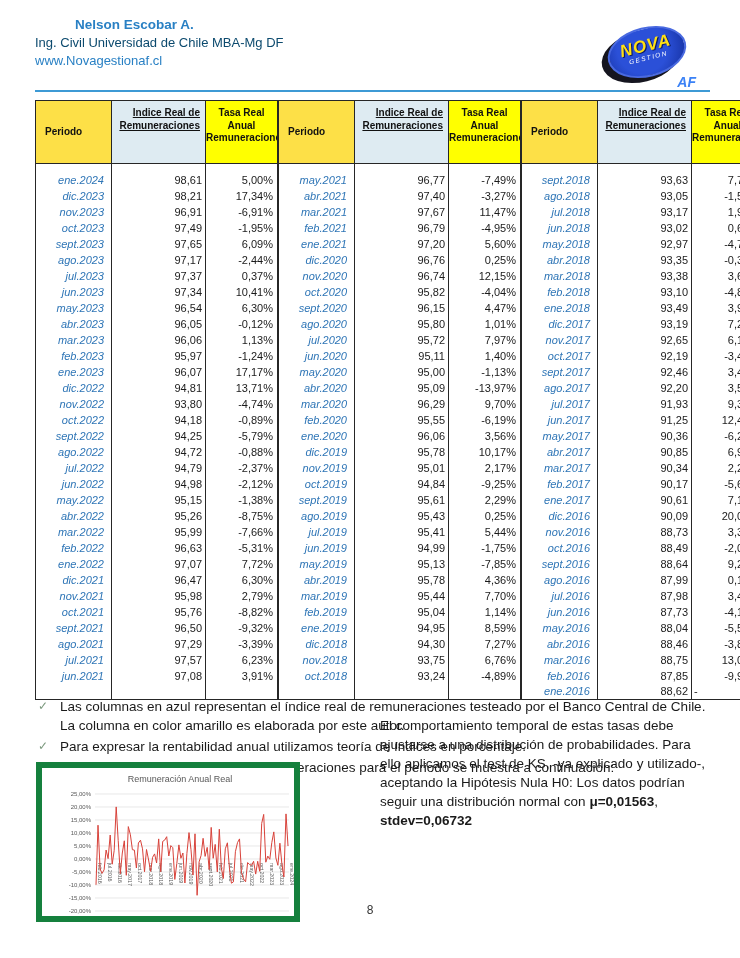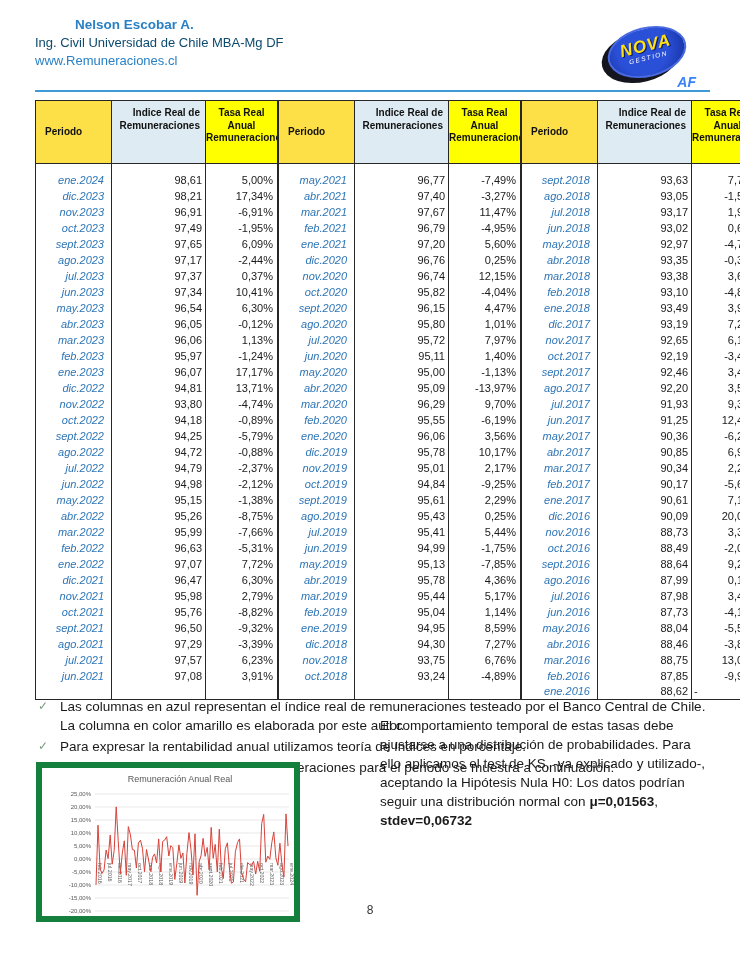--- a/index.html
+++ b/index.html
@@ -26,21 +26,21 @@
 
   
   .data-table{position:absolute;left:35px;top:100px;width:675px;border-collapse:collapse;
         table-layout:fixed;font-size:11px;border:1.5px solid #262626;}
   .data-table th,.data-table td{border-left:1px solid #262626;border-right:1px solid #262626;
         padding:0;overflow:hidden;white-space:nowrap;}
   .data-table thead th{border-bottom:1px solid #262626;height:56px;font-size:10px;line-height:12.5px;
         white-space:normal;font-weight:bold;color:#111;}
   .h-period{width:66px;background:#fde047;text-align:left;vertical-align:middle;padding-left:9px !important;}
   .h-index{width:88px;background:#deebf2;text-align:right;vertical-align:top;
-        padding:6px 5px 0 0 !important;}
+        padding:6px 5px 0 0 !important;text-decoration:underline;}
   .h-rate{width:71px;background:#ffff00;text-align:center;vertical-align:top;padding-top:6px !important;}
   .data-table tbody tr{height:16px;}
   .data-table tbody tr.spacer{height:8px;}
   .cell-period{color:#2e75b6;font-style:italic;text-align:right;padding-right:7px !important;}
   .cell-index{text-align:right;padding-right:3px !important;}
   .cell-rate{text-align:right;padding-right:4px !important;}
   .cell-rate.dash{text-align:left;padding-left:2px !important;}
   .gsep{border-left:2px solid #262626 !important;}
 
   
@@ -65,21 +65,21 @@
   .page-number{position:absolute;left:0;right:0;top:903px;text-align:center;font-size:12px;color:#333;}
 </style>
 </head>
 <body>
 
 <div class="page">
 
   <div class="author-block">
     <div class="author-name">Nelson Escobar A.</div>
     <div class="author-cred">Ing. Civil Universidad de Chile MBA-Mg DF</div>
-    <a class="author-web" href="#">www.Remuneraciones.cl</a>
+    <a class="author-web" href="#">www.Novagestionaf.cl</a>
   </div>
 
   <div class="logo">
     <div class="shadow"></div>
     <div class="ball">
       <div class="nova">NOVA</div>
       <div class="gestion">GESTION</div>
     </div>
     <div class="af">AF</div>
   </div>
@@ -397,21 +397,21 @@
           <td class="cell-period gsep">ago.2016</td>
           <td class="cell-index">87,99</td>
           <td class="cell-rate">0,14%</td>
         </tr>
         <tr>
           <td class="cell-period">nov.2021</td>
           <td class="cell-index">95,98</td>
           <td class="cell-rate">2,79%</td>
           <td class="cell-period gsep">mar.2019</td>
           <td class="cell-index">95,44</td>
-          <td class="cell-rate">5,17%</td>
+          <td class="cell-rate">7,70%</td>
           <td class="cell-period gsep">jul.2016</td>
           <td class="cell-index">87,98</td>
           <td class="cell-rate">3,47%</td>
         </tr>
         <tr>
           <td class="cell-period">oct.2021</td>
           <td class="cell-index">95,76</td>
           <td class="cell-rate">-8,82%</td>
           <td class="cell-period gsep">feb.2019</td>
           <td class="cell-index">95,04</td>

